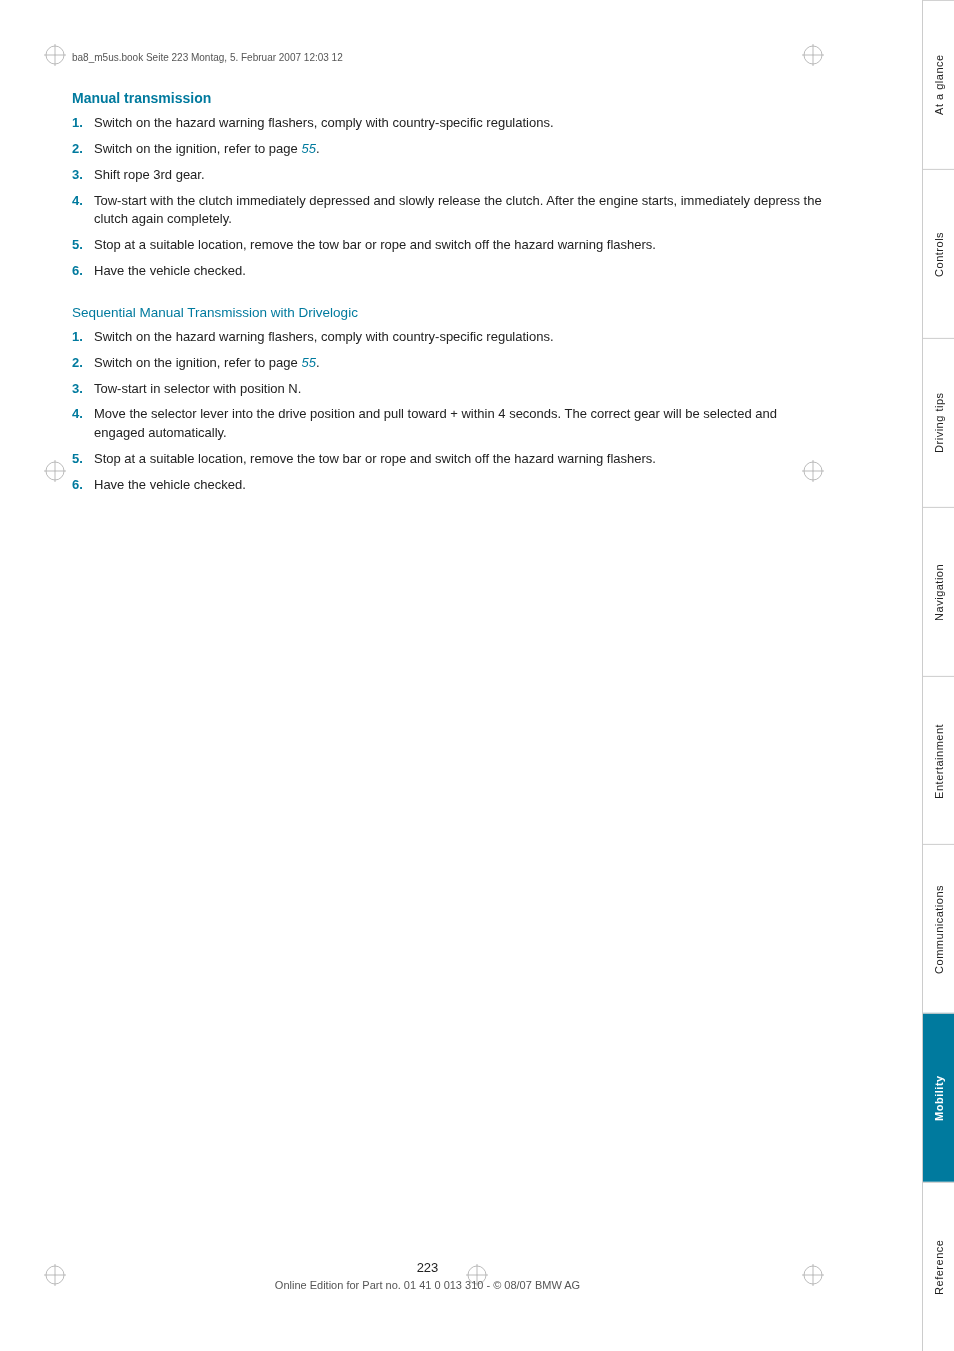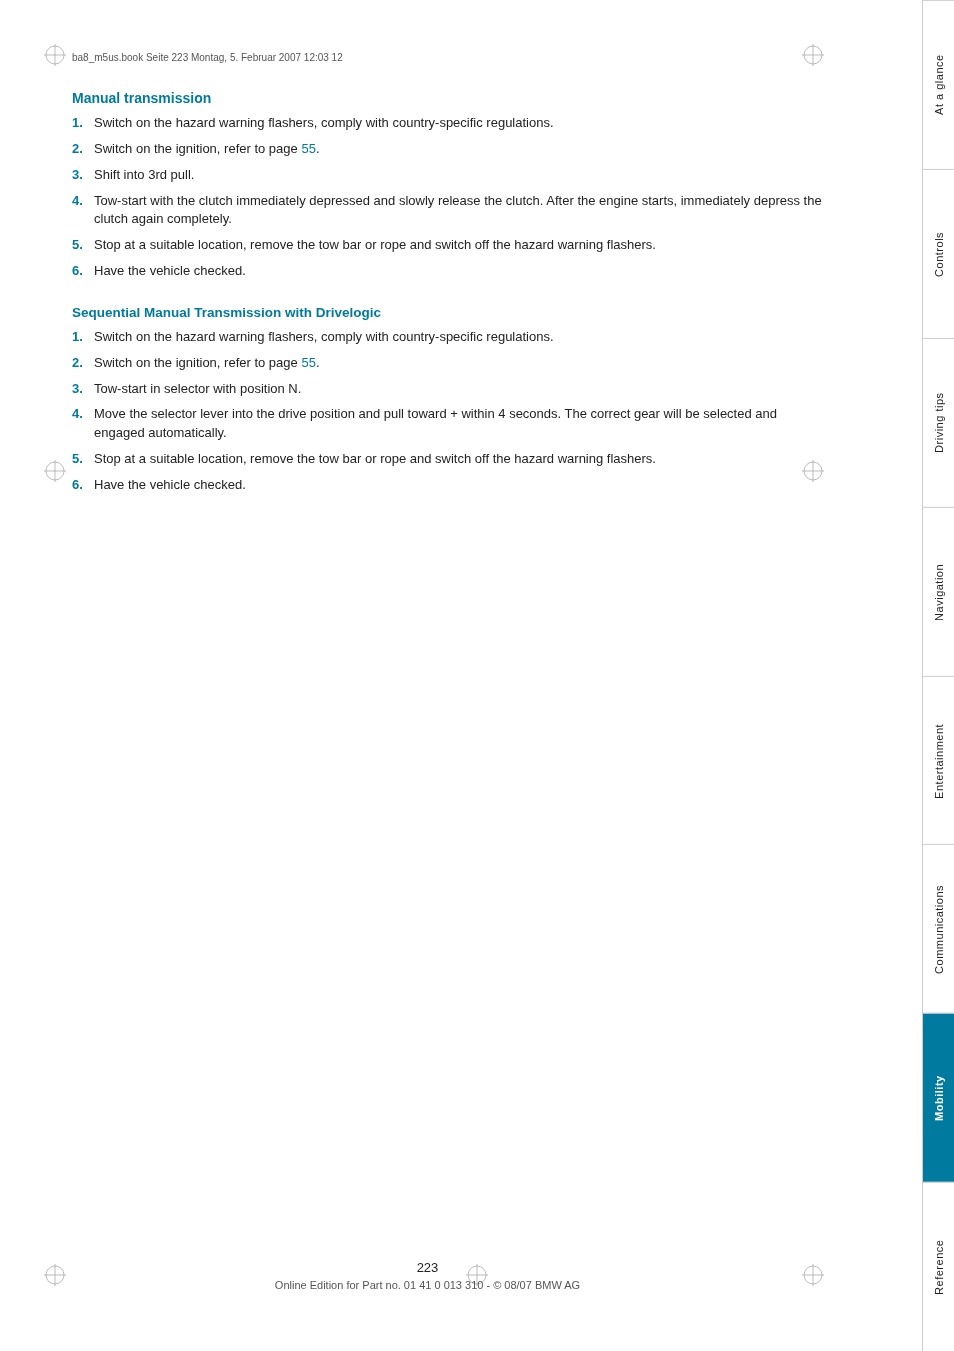--- a/index.html
+++ b/index.html
@@ -44,21 +44,21 @@
       color: #007a9e;
       font-size: 14px;
       font-weight: bold;
       margin-bottom: 8px;
       margin-top: 0;
     }
 
     .section-title-blue {
       color: #007a9e;
       font-size: 13.5px;
-      font-weight: bold;
+      font-weight: normal;
       margin-bottom: 8px;
       margin-top: 24px;
     }
 
     ol {
       list-style: none;
       padding-left: 0;
       margin-bottom: 0;
     }
 
@@ -78,20 +78,21 @@
 
     ol li .text {
       flex: 1;
       color: #222;
     }
 
     ol li .text a,
     ol li .text .link {
       color: #007a9e;
       text-decoration: none;
+      font-style: italic;
     }
 
     
     .right-sidebar {
       position: absolute;
       top: 0;
       right: 0;
       width: 32px;
       height: 1351px;
       display: flex;
@@ -223,21 +224,21 @@
       <li>
         <span class="num">1.</span>
         <span class="text">Switch on the hazard warning flashers, comply with country-specific regulations.</span>
       </li>
       <li>
         <span class="num">2.</span>
         <span class="text">Switch on the ignition, refer to page <span class="link" style="color:#007a9e;cursor:pointer;">55</span>.</span>
       </li>
       <li>
         <span class="num">3.</span>
-        <span class="text">Shift into 3rd pull.</span>
+        <span class="text">Shift rope 3rd gear.</span>
       </li>
       <li>
         <span class="num">4.</span>
         <span class="text">Tow-start with the clutch immediately depressed and slowly release the clutch. After the engine starts, immediately depress the clutch again completely.</span>
       </li>
       <li>
         <span class="num">5.</span>
         <span class="text">Stop at a suitable location, remove the tow bar or rope and switch off the hazard warning flashers.</span>
       </li>
       <li>

